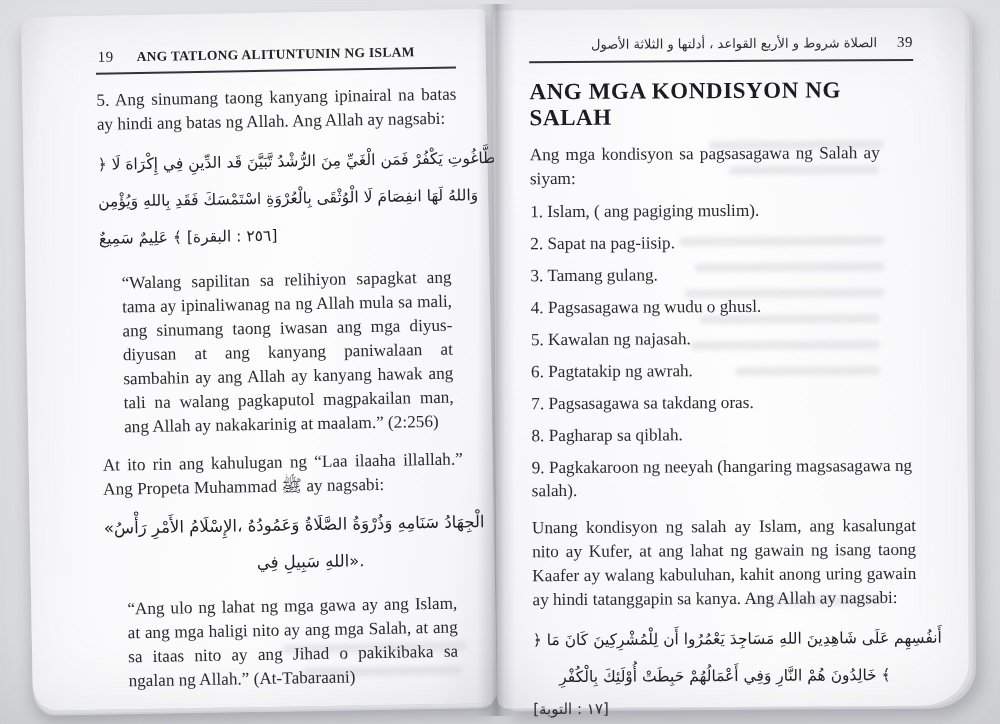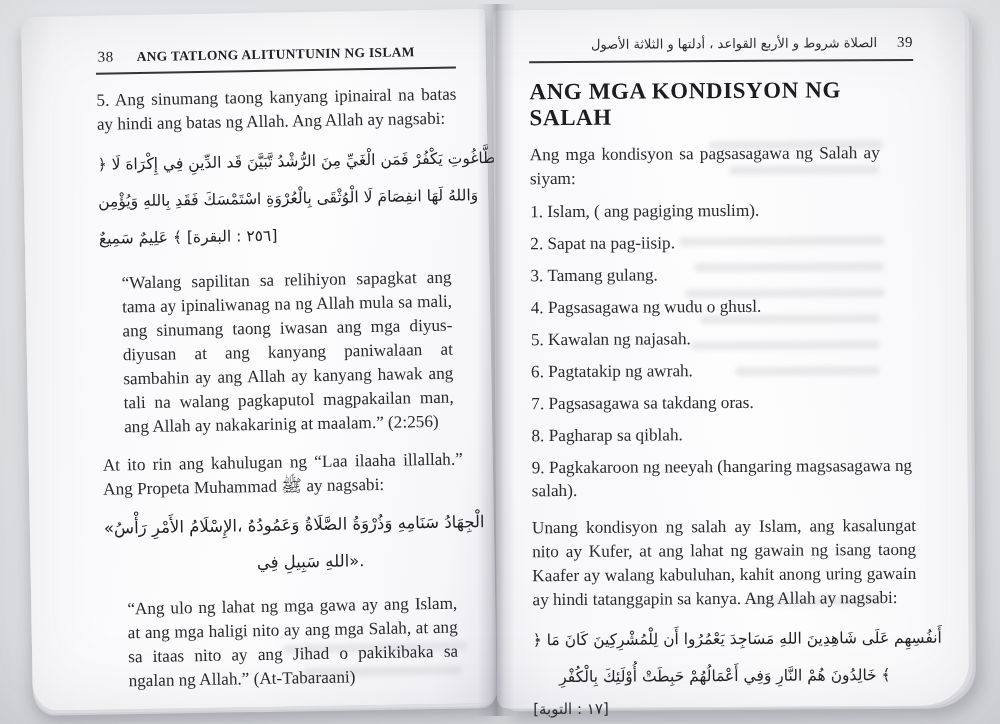--- a/index.html
+++ b/index.html
@@ -73,21 +73,21 @@
 <body>
 
 <div class="photo">
 
   <div class="page page-left">
     <div class="ghost" style="left:250px;top:632px;width:185px;"></div>
     <div class="ghost" style="left:270px;top:656px;width:160px;"></div>
     <div class="content">
 
       <div class="hdr hdr-left">
-        <span class="pgnum">38</span>
+        <span class="pgnum">19</span>
         <span class="running-title">ANG TATLONG ALITUNTUNIN NG ISLAM</span>
       </div>
 
       <div class="p">5. Ang sinumang taong kanyang ipinairal na batas ay hindi ang batas ng Allah. Ang Allah ay nagsabi:</div>
 
       <div class="ar v-left">
         <div class="ar-line jfull">﴿ ‎لَا ‎إِكْرَاهَ ‎فِي ‎الدِّينِ ‎قَد ‎تَّبَيَّنَ ‎الرُّشْدُ ‎مِنَ ‎الْغَيِّ ‎فَمَن ‎يَكْفُرْ ‎بِالطَّاغُوتِ</div>
         <div class="ar-line jfull">وَيُؤْمِن ‎بِاللهِ ‎فَقَدِ ‎اسْتَمْسَكَ ‎بِالْعُرْوَةِ ‎الْوُثْقَى ‎لَا ‎انفِصَامَ ‎لَهَا ‎وَاللهُ</div>
         <div class="ar-line aleft">سَمِيعٌ ‎عَلِيمٌ ‎﴾ ‎[البقرة ‎: ‎٢٥٦]</div>
       </div>

